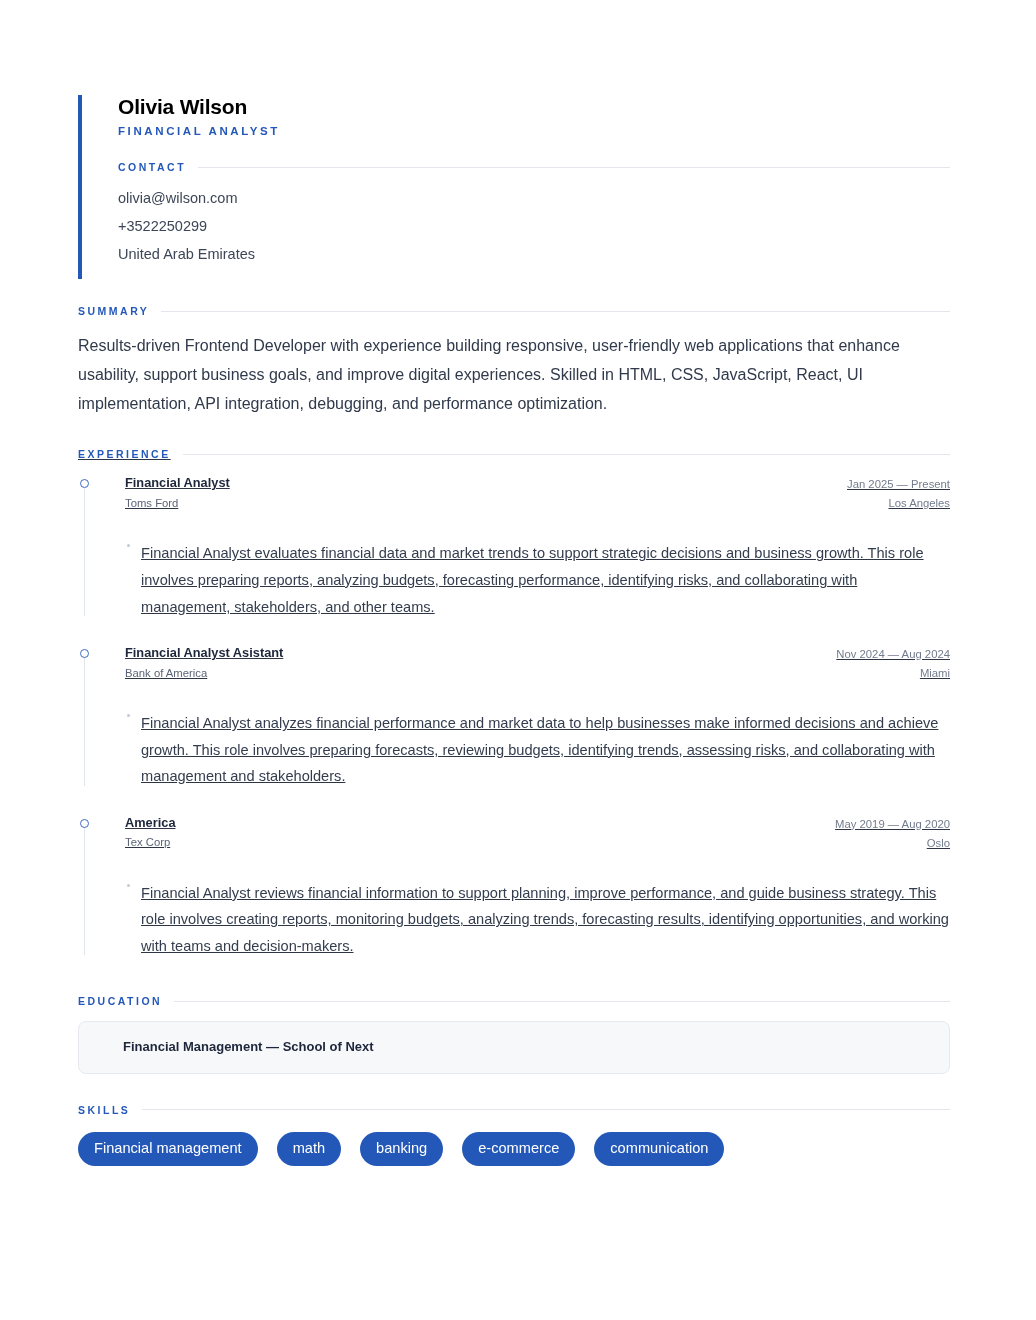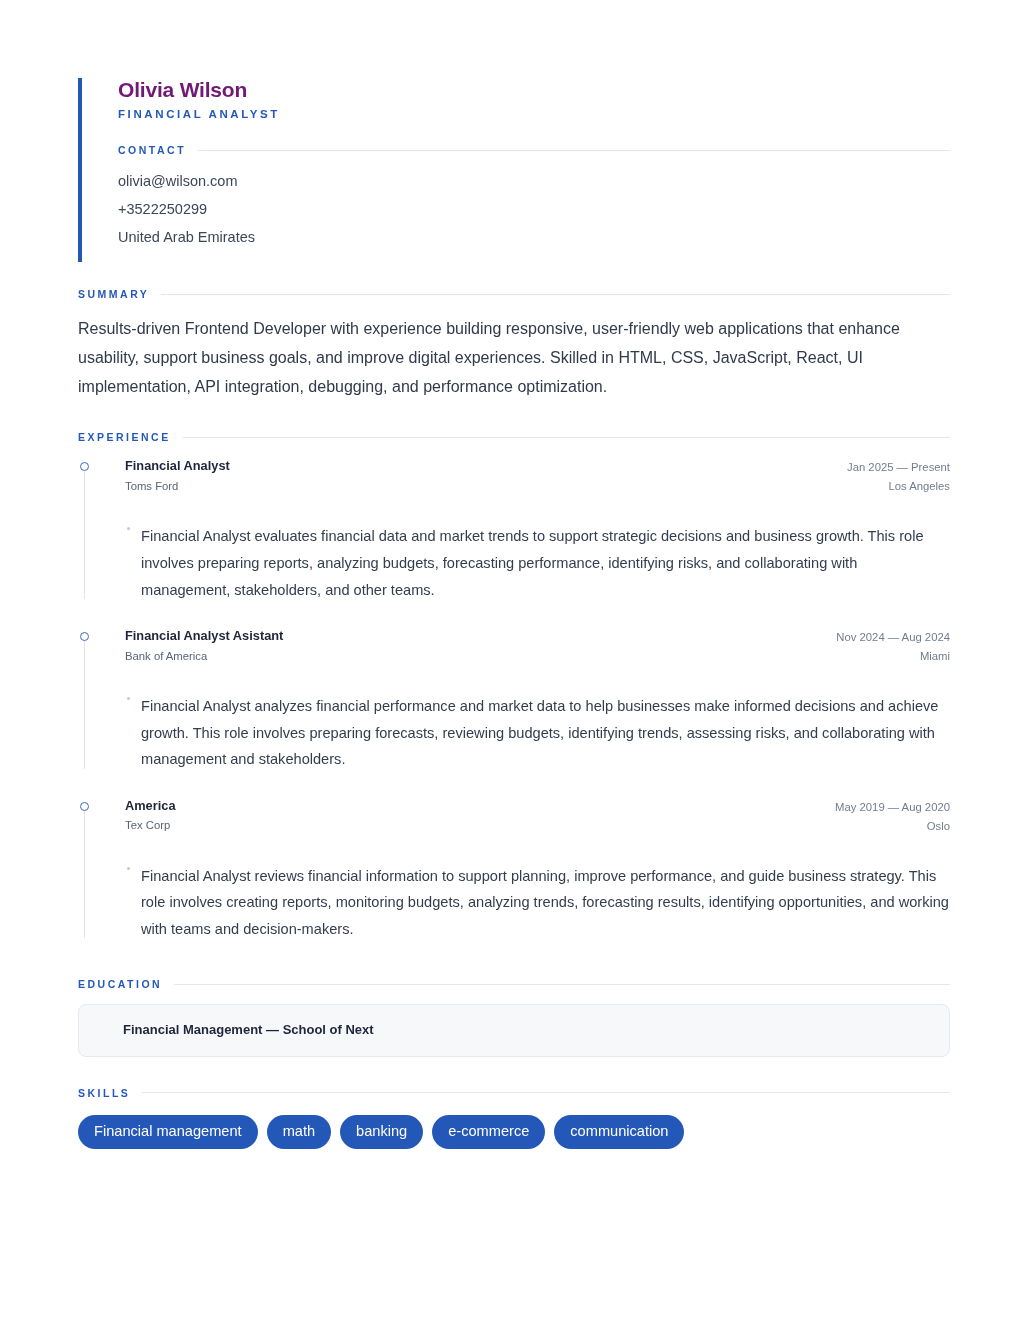--- a/index.html
+++ b/index.html
@@ -35,22 +35,22 @@
     position: relative;
     padding-left: 36px;
     border-left: 4px solid #2458b8;
     padding-bottom: 10px;
   }
 
   .name {
     font-size: 21px;
     font-weight: bold;
     letter-spacing: -0.2px;
-    color: #701a75;
-    margin: 0 0 7px 0;
+    color: #000000;
+    margin: 17px 0 7px 0;
     line-height: 1.1;
   }
 
   .role-line {
     font-size: 11.5px;
     font-weight: bold;
     letter-spacing: 2.6px;
     color: #2458b8;
     margin-bottom: 24px;
     text-transform: uppercase;
@@ -90,21 +90,21 @@
   .summary-sec { margin-top: 26px; }
   .summary-text {
     font-size: 16px;
     line-height: 1.82;
     color: #303a4b;
     text-align: left;
     max-width: 872px;
   }
 
   
-  .exp-sec { margin-top: 30px; }
+  .exp-sec { margin-top: 30px; text-decoration: underline; }
 
   .exp-item {
     position: relative;
     padding-left: 47px;
     padding-bottom: 2px;
     margin-bottom: 22px;
   }
   .exp-item:last-child { margin-bottom: 0; }
 
   .exp-item .tl-line {
@@ -205,21 +205,21 @@
     margin-top: 4px;
     line-height: 1.5;
   }
   .edu-meta .edu-place { margin-left: 12px; }
 
   
   .skills-sec { margin-top: 30px; }
   .skills-wrap {
     display: flex;
     flex-wrap: wrap;
-    gap: 9px;
+    gap: 19px;
     margin-top: 16px;
   }
   .skill-pill {
     background: #2458b8;
     color: #ffffff;
     font-size: 14.6px;
     line-height: 1;
     padding: 9px 16px 10px 16px;
     border-radius: 999px;
     white-space: nowrap;

